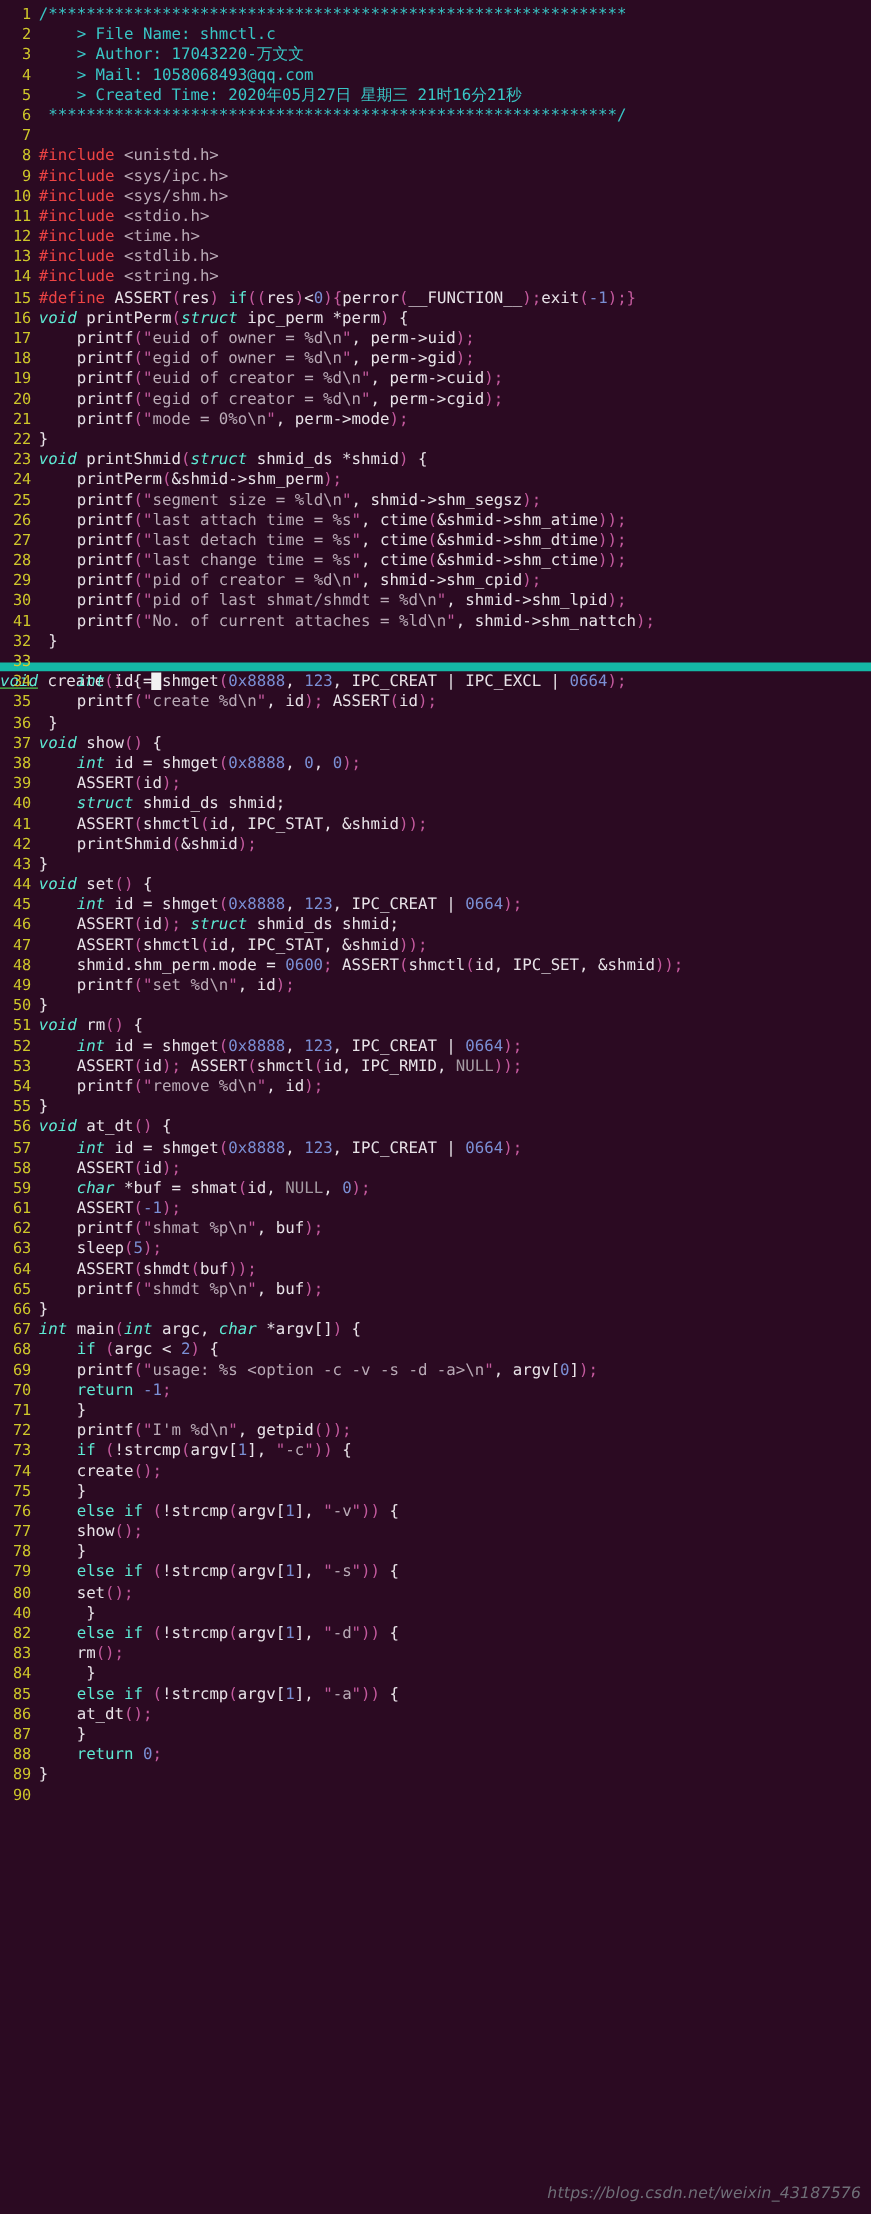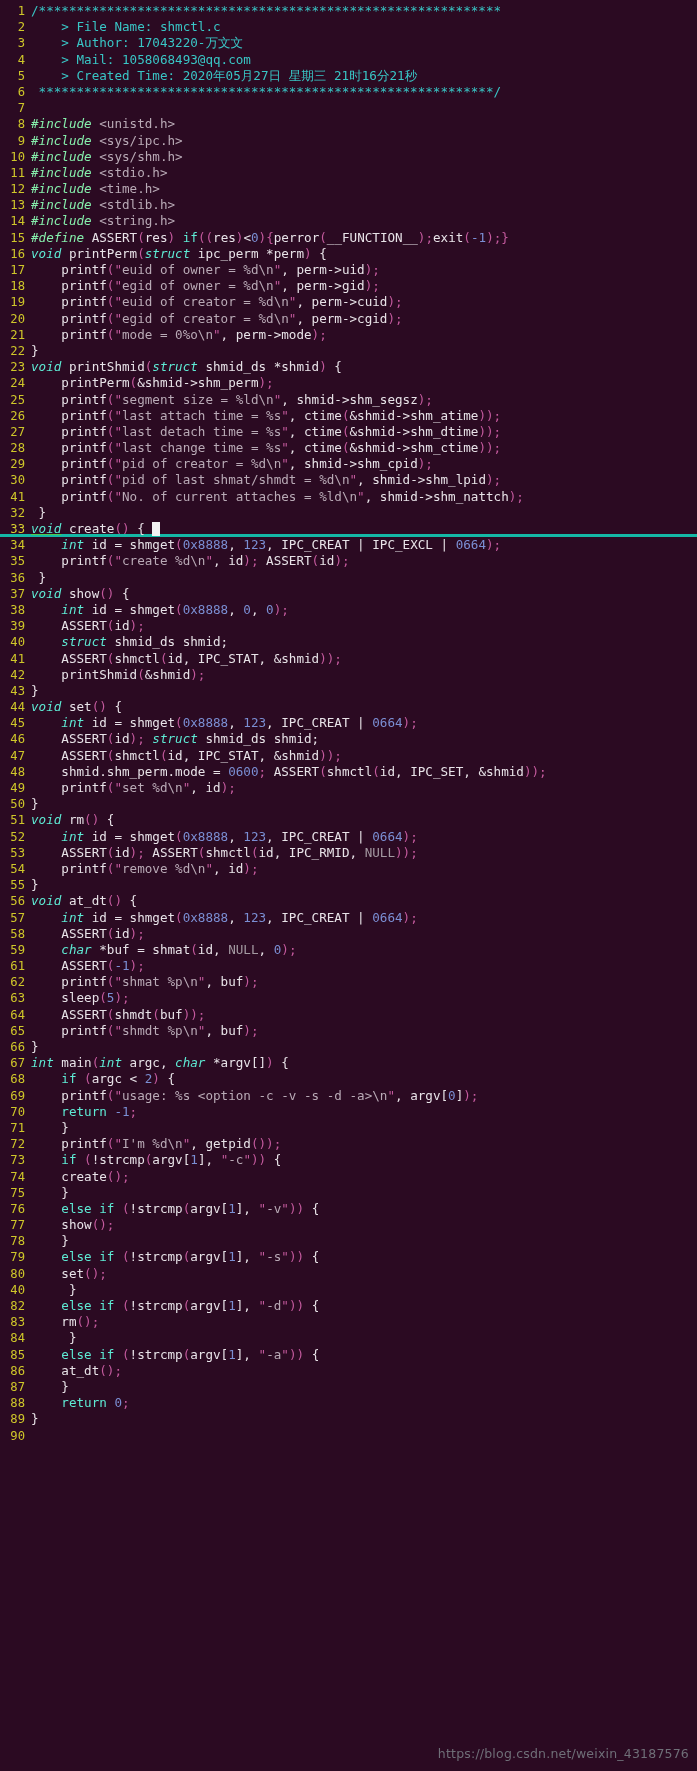--- a/index.html
+++ b/index.html
@@ -49,56 +49,58 @@
     color: #d8d030;
   }
   .src {
     flex: 1 1 auto;
     white-space: pre;
     color: #e8e3e8;
     position: relative;
   }
   
   .c  { color: #39c6c6; }            
-  .pp { color: #86efac; font-style: italic; }            
+  .pp { color: #ef4444; }            
   .kw { color: #5eead4; font-style: italic; }            
   .ct { color: #5eead4; }            
   .st { color: #b9aab6; }            
   .sq { color: #c45a9e; }            
   .nu { color: #7b8fd4; }            
   .id { color: #e8e3e8; }            
   .nl { color: #a49aa2; margin-top: 44px; }            
   .op { color: #e8e3e8; }
   .pk { color: #c45a9e; }            
 
   
   .line.cursorline {
-    border-bottom: 3px solid #14b8a6;
+    border-bottom: 7px solid #14b8a6;
     height: 16.2px;
     box-sizing: border-box;
+    flex-direction: column;
   }
   .line.cursorline .src .uline {
     text-decoration: underline;
     text-decoration-color: #4ec94e;
   }
   .caret {
     display: inline-block;
     width: 7.55px;
     height: 14px;
     background: #f2f2f2;
     vertical-align: -3px;
   }
   .watermark {
     position: absolute;
     right: 8px;
     bottom: 10px;
     color: #6f6f78;
     font-size: 12.5px;
     font-family: "DejaVu Sans", "Liberation Sans", sans-serif;
     letter-spacing: 0.2px;
+    font-style: italic;
   }
 </style>
 </head>
 <body>
 
 <div id="editor">
   <div class="code-area">
       <div class="line"><span class="ln">1</span><span class="src"><span class="c">/*************************************************************</span></span></div>
       <div class="line"><span class="ln">2</span><span class="src"><span class="c">    &gt; File Name: shmctl.c</span></span></div>
       <div class="line"><span class="ln">3</span><span class="src"><span class="c">    &gt; Author: 17043220-万文文</span></span></div>

